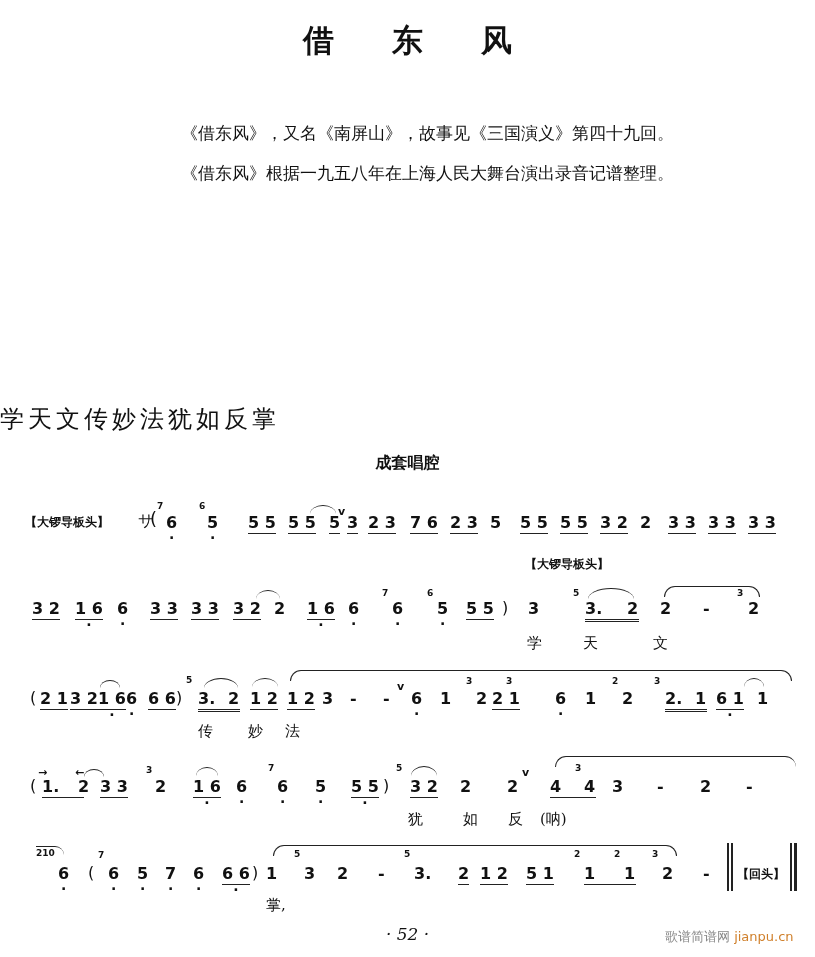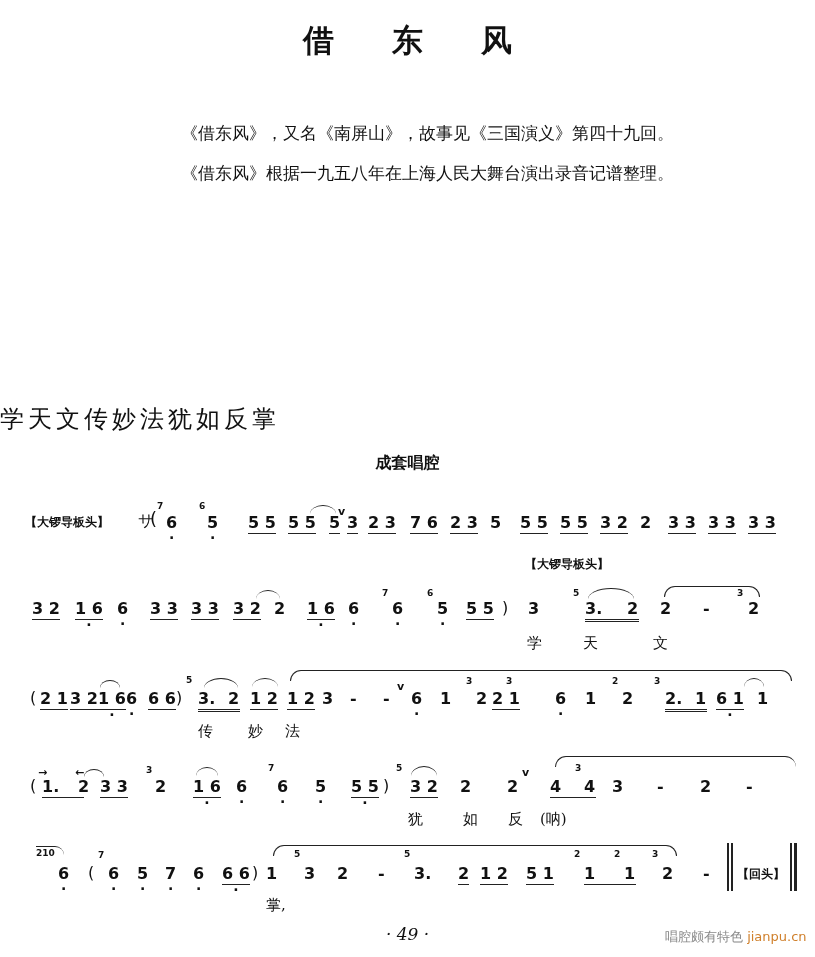--- a/index.html
+++ b/index.html
@@ -269,18 +269,18 @@
     <div style="position:absolute;left:4px;top:0;width:1.5px;height:48px;background:#222;"></div>
   </div>
   <span class="label-bracket" style="left:737px;top:866px;">【回头】</span>
   <div class="barline-end" style="left:790px;">
     <div style="position:absolute;left:0;top:0;width:1.5px;height:48px;background:#222;"></div>
     <div style="position:absolute;left:4px;top:0;width:3px;height:48px;background:#222;"></div>
   </div>
   <span class="lyric" style="left:266px;top:896px;">掌,</span>
 </div>
 
-<div class="page-number">· 49 ·</div>
+<div class="page-number">· 52 ·</div>
 
 <div class="watermark">
-  <span>唱腔颇有特色</span>
+  <span>歌谱简谱网</span>
   <span class="domain">jianpu.cn</span>
 </div>
 
 </body></html>

